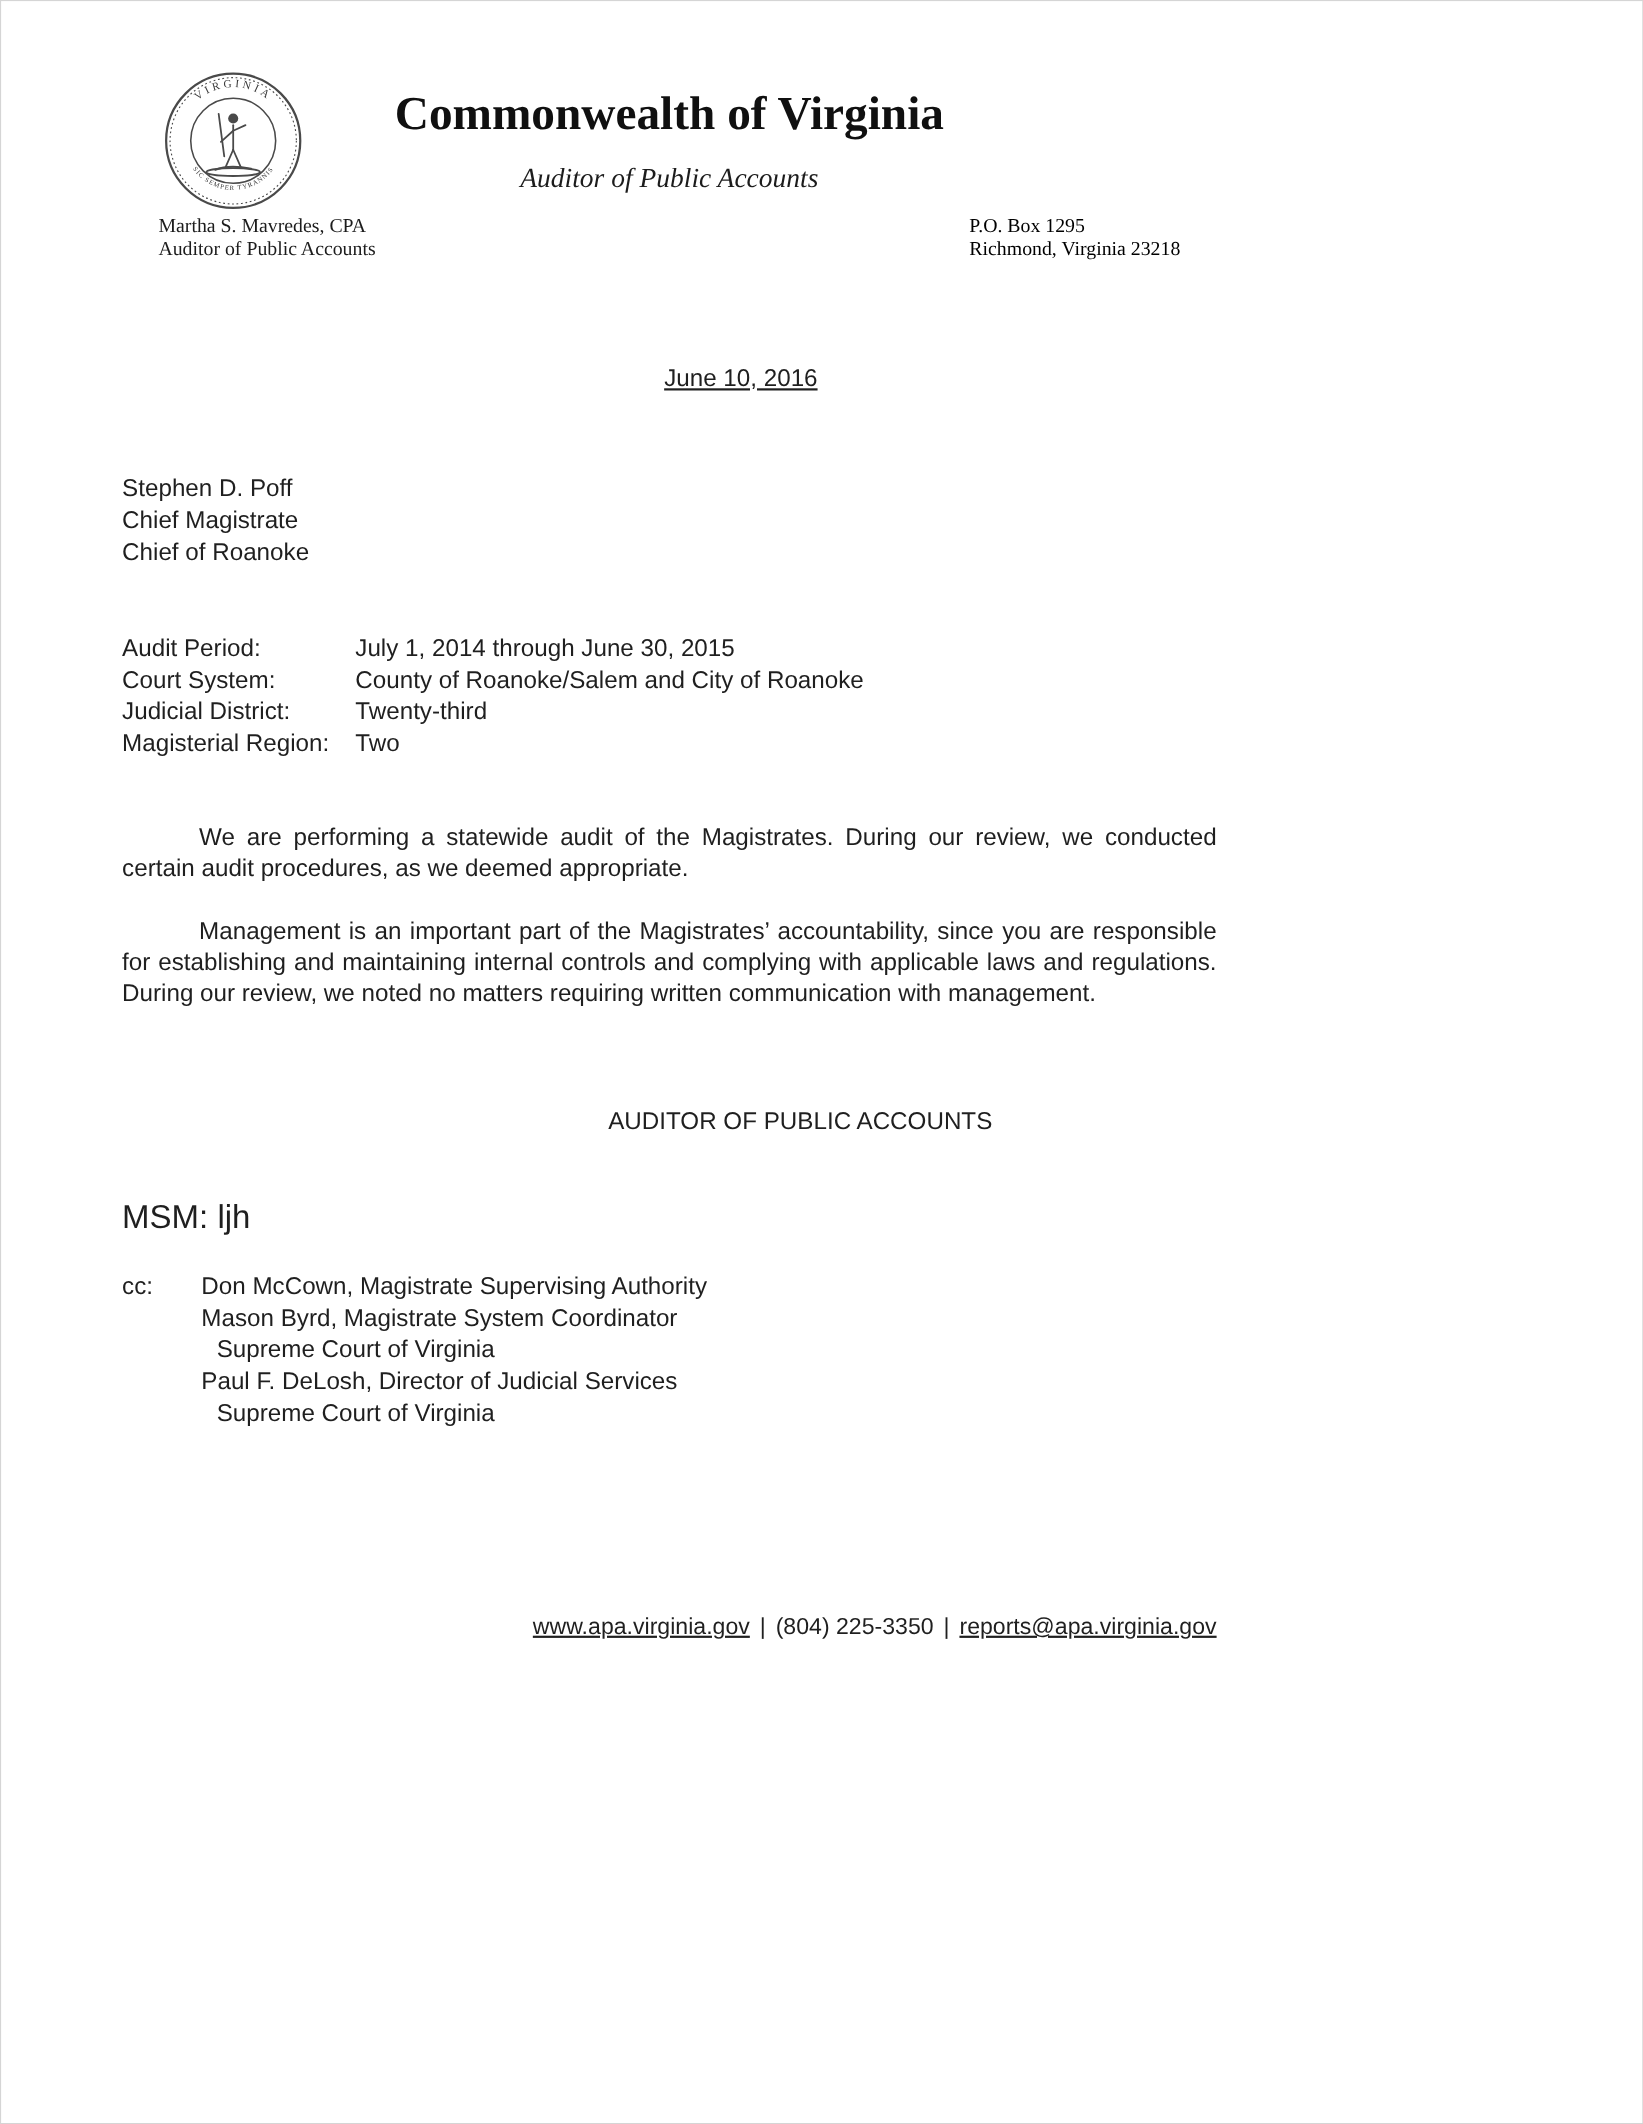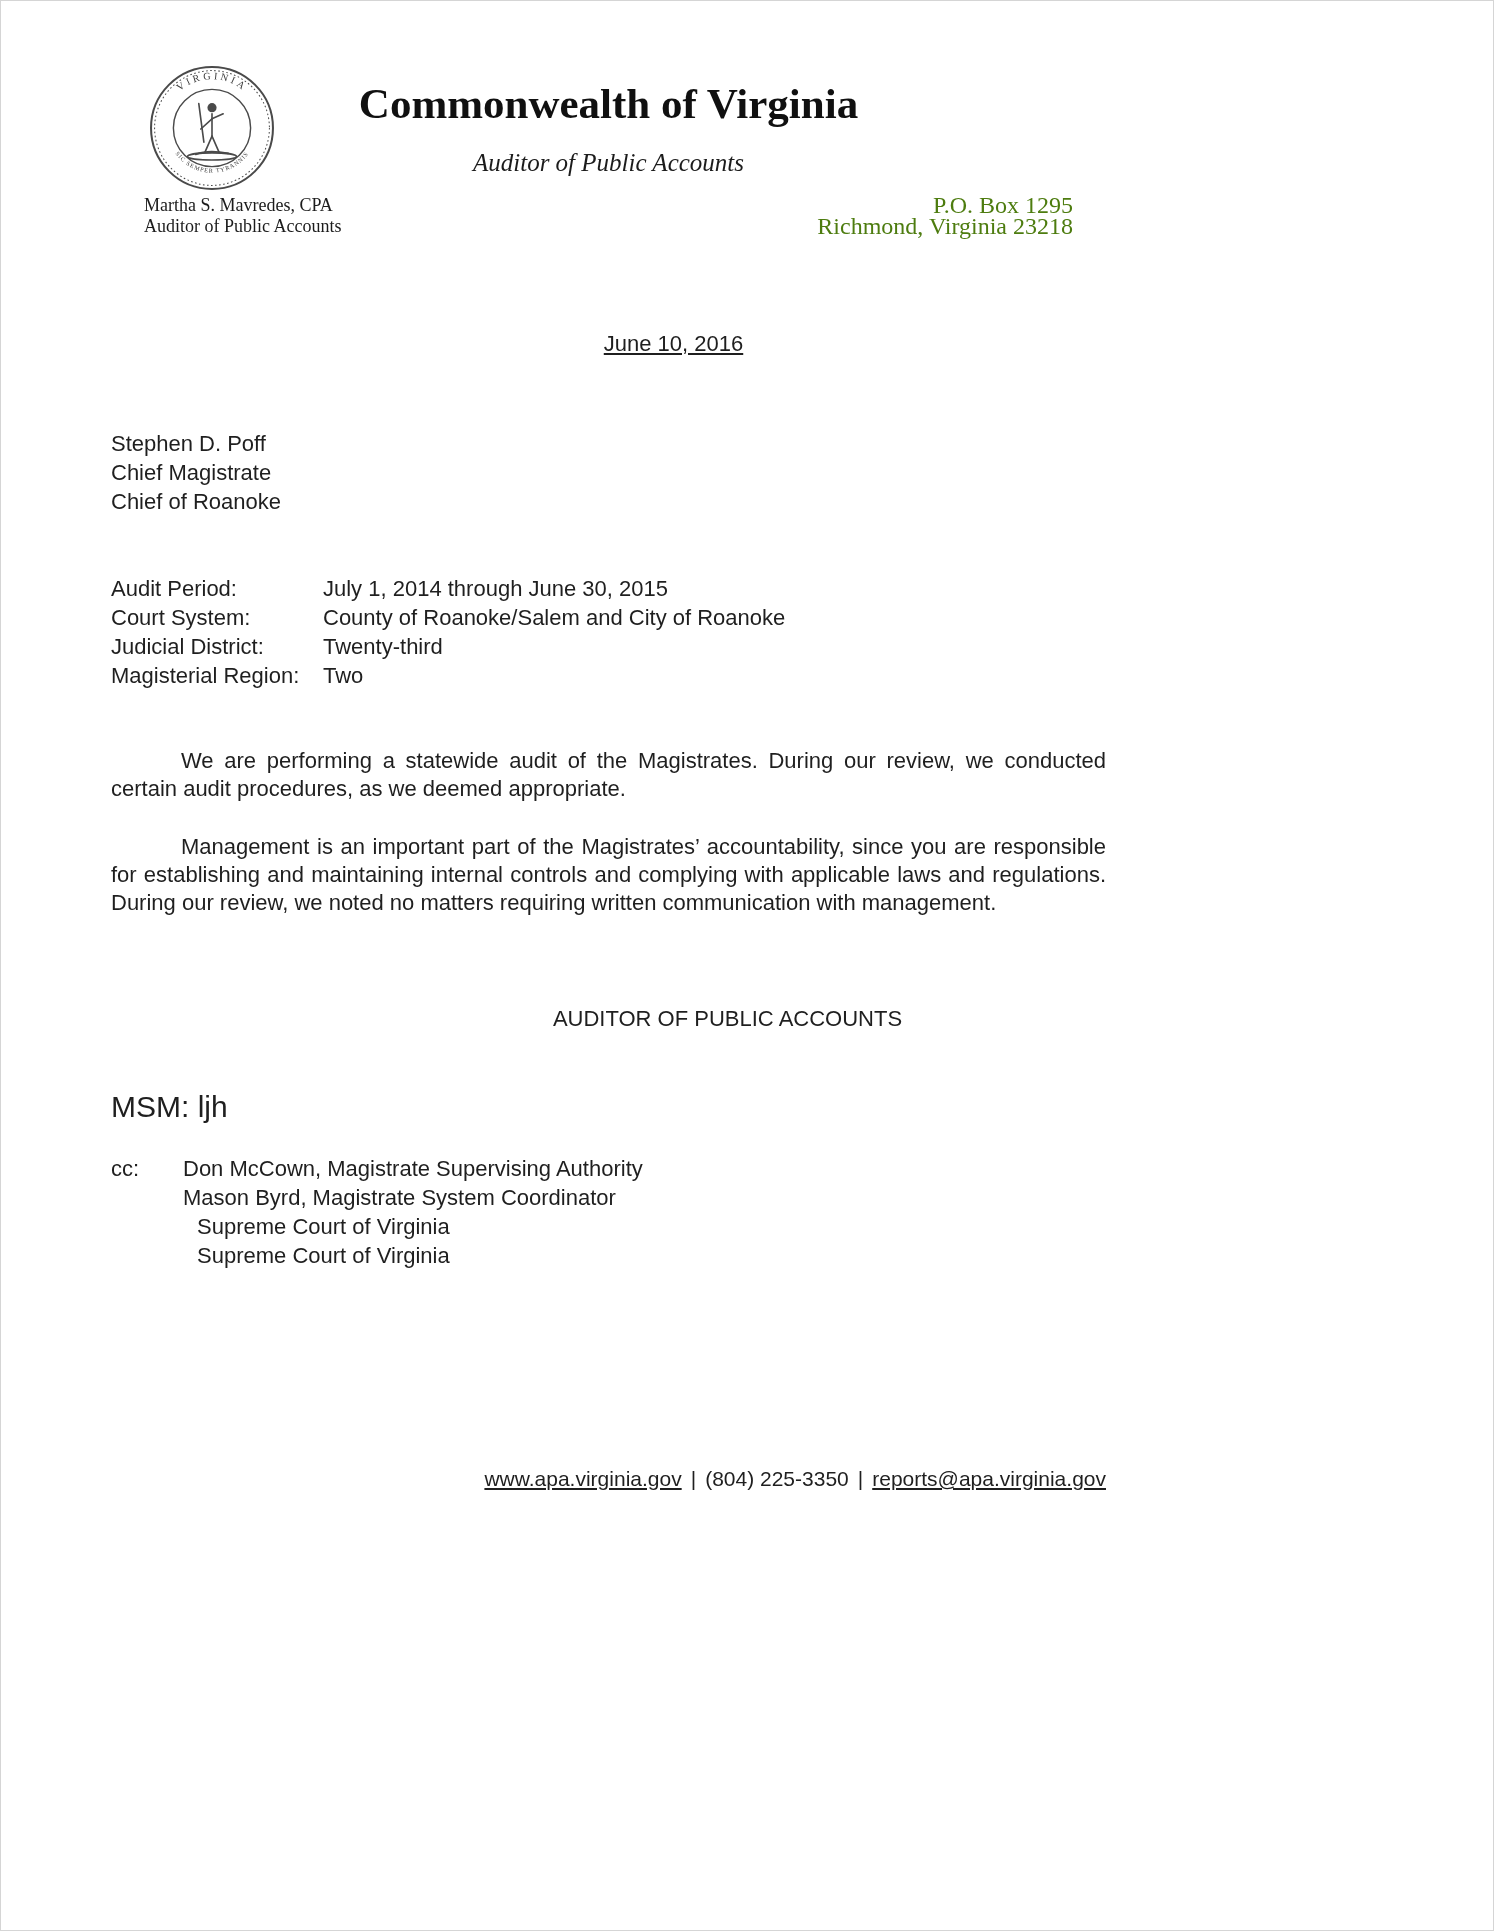--- a/index.html
+++ b/index.html
@@ -21,22 +21,22 @@
   }
   .subtitle {
     position:absolute; left:0; right:0; top:148px; text-align:center;
     font-family:"Liberation Serif", serif; font-style:italic; font-size:25px; color:#1c1c1c;
   }
   .hdr-left {
     position:absolute; left:33px; top:194px;
     font-family:Liberation Serif, serif; font-size:18px; line-height:21px; color:#1c1c1c;
   }
   .hdr-right {
-    position:absolute; right:33px; top:194px; text-align:right;
-    font-family:"Liberation Serif", serif; font-size:24px; line-height:21px; color:#4d7c0f;
+    position:absolute; right:33px; top:194px; 
+    font-family:"Liberation Serif", serif; font-size:18px; line-height:21px; color:#000000;
   }
 
   
   .date-line { margin-top:80px; text-align:center; padding-left:130px; font-size:22px;text-decoration:underline; }
   .recipient { margin-top:72px; font-size:22px; line-height:29px; }
   .fields { margin-top:58px; font-size:22px; line-height:29px; }
   .field-row { display:flex; }
   .field-label { flex:0 0 212px; }
   .field-value { flex:1; }
   .para { margin-top:30px; font-size:22px; line-height:28px; text-align:justify; text-indent:70px; }
@@ -139,20 +139,21 @@
     <div class="sig-org">AUDITOR OF PUBLIC ACCOUNTS</div>
 
     <div class="ref">MSM: ljh</div>
 
     <div class="cc">
       <div class="cc-label">cc:</div>
       <div class="cc-list">
         <div class="cc-item">Don McCown, Magistrate Supervising Authority</div>
         <div class="cc-item">Mason Byrd, Magistrate System Coordinator</div>
         <div class="cc-item indent">Supreme Court of Virginia</div>
+        <div class="cc-item">Paul F. DeLosh, Director of Judicial Services</div>
         <div class="cc-item indent">Supreme Court of Virginia</div>
       </div>
     </div>
 
   </div>
 
   <div class="footer">
     <a href="#">www.apa.virginia.gov</a><span class="sep">|</span><span>(804) 225-3350</span><span class="sep">|</span><a href="#">reports@apa.virginia.gov</a>
   </div>
 </div>

